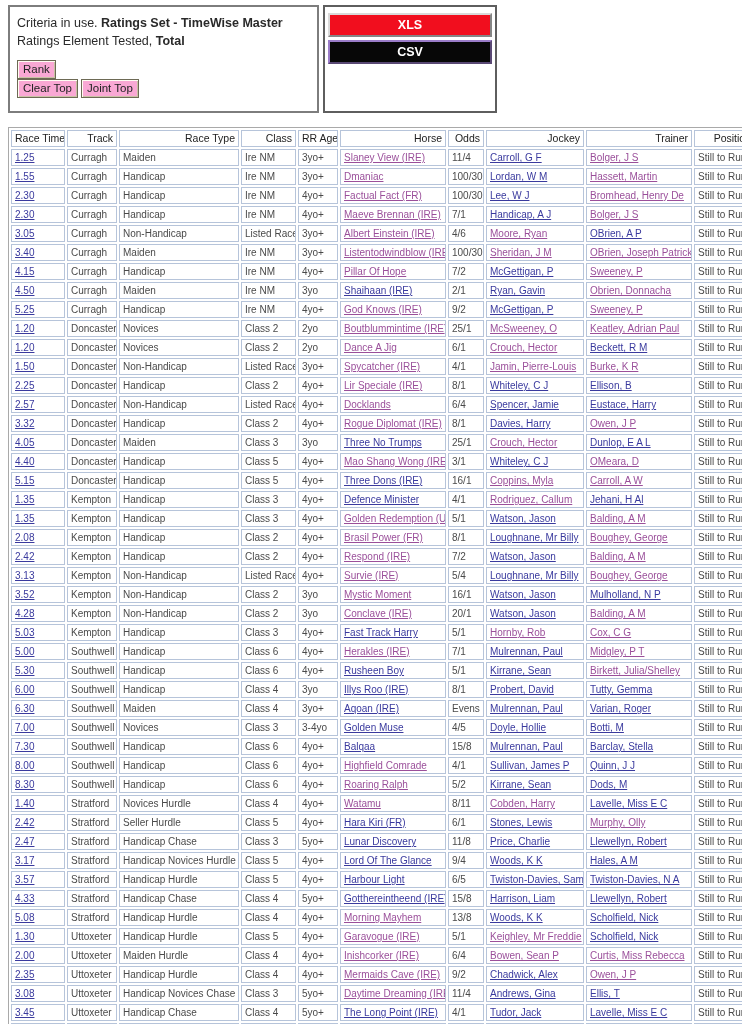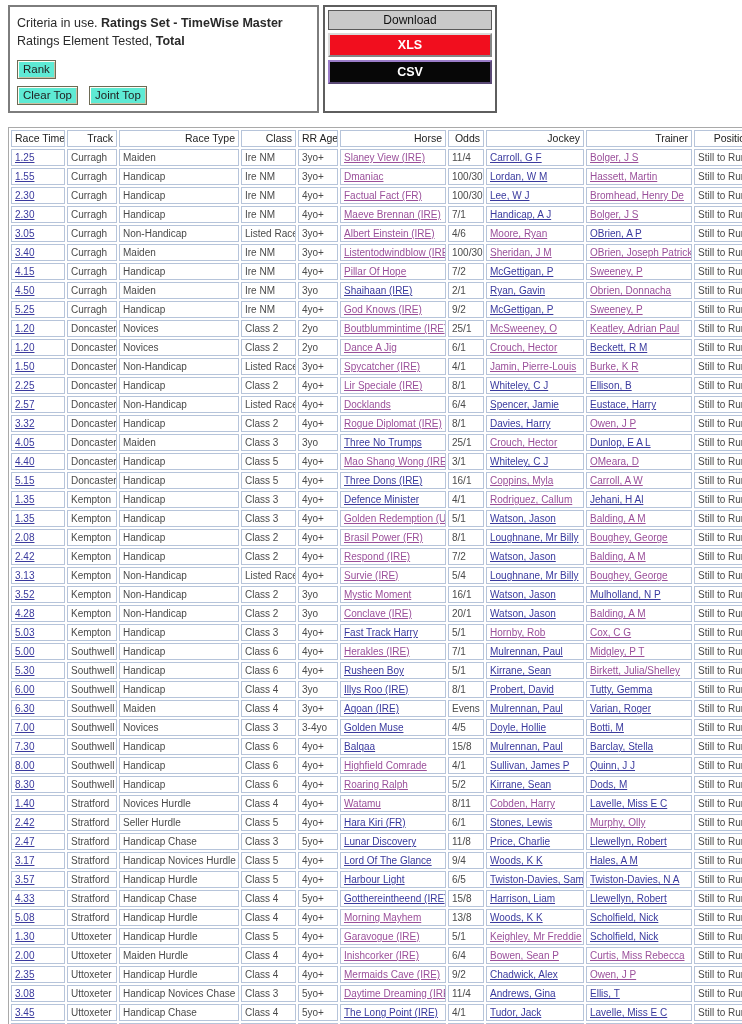--- a/index.html
+++ b/index.html
@@ -24,31 +24,31 @@
     background: #fff;
   }
   .criteria-text {
     font-size: 12.5px;
     color: #2a2a2a;
     line-height: 1.45;
   }
   .criteria-text .b { font-weight: bold; }
   .btn {
     display: inline-block;
-    background: #5eead4;
+    background: #f9a8d4;
     border: 1px solid #6d6a55;
     box-shadow: inset 1px 1px 0 #fffdf2, inset -1px -1px 0 #c9c2a4;
     color: #222;
     font-size: 11.5px;
     padding: 2px 5px 3px 5px;
     cursor: pointer;
     font-family: "Liberation Sans", sans-serif;
   }
   .rank-row { margin-top: 9px; }
-  .cjt-row  { margin-top: 7px; display: flex; gap: 11px; }
+  .cjt-row  { display: flex; gap: 3px; }
   .download-box {
     width: 174px;
     border: 2px solid #5e5e5e;
     padding: 3px;
     background: #fff;
   }
   .download-title {
     background: #c9c9c9;
     border: 1px solid #5a5a5a;
     text-align: center;
@@ -115,21 +115,20 @@
       </div>
     <div class="rank-row">
       <button class="btn">Rank</button>
     </div>
     <div class="cjt-row">
       <button class="btn">Clear Top</button>
       <button class="btn">Joint Top</button>
     </div>
   </div>
   <div class="download-box">
-    <div class="download-title">Download</div>
     <div class="download-buttons">
       <div class="dl-btn" id="xls-btn" style="background: rgb(241, 14, 30); border-color: rgb(217, 217, 217);">XLS</div>
       <div class="dl-btn" id="csv-btn" style="background: rgb(7, 7, 7); border-color: rgb(154, 124, 200);">CSV</div>
     </div>
   </div>
 </div>
 
 <table class="ratings">
   <colgroup>
       <col style="width: 54px;">

